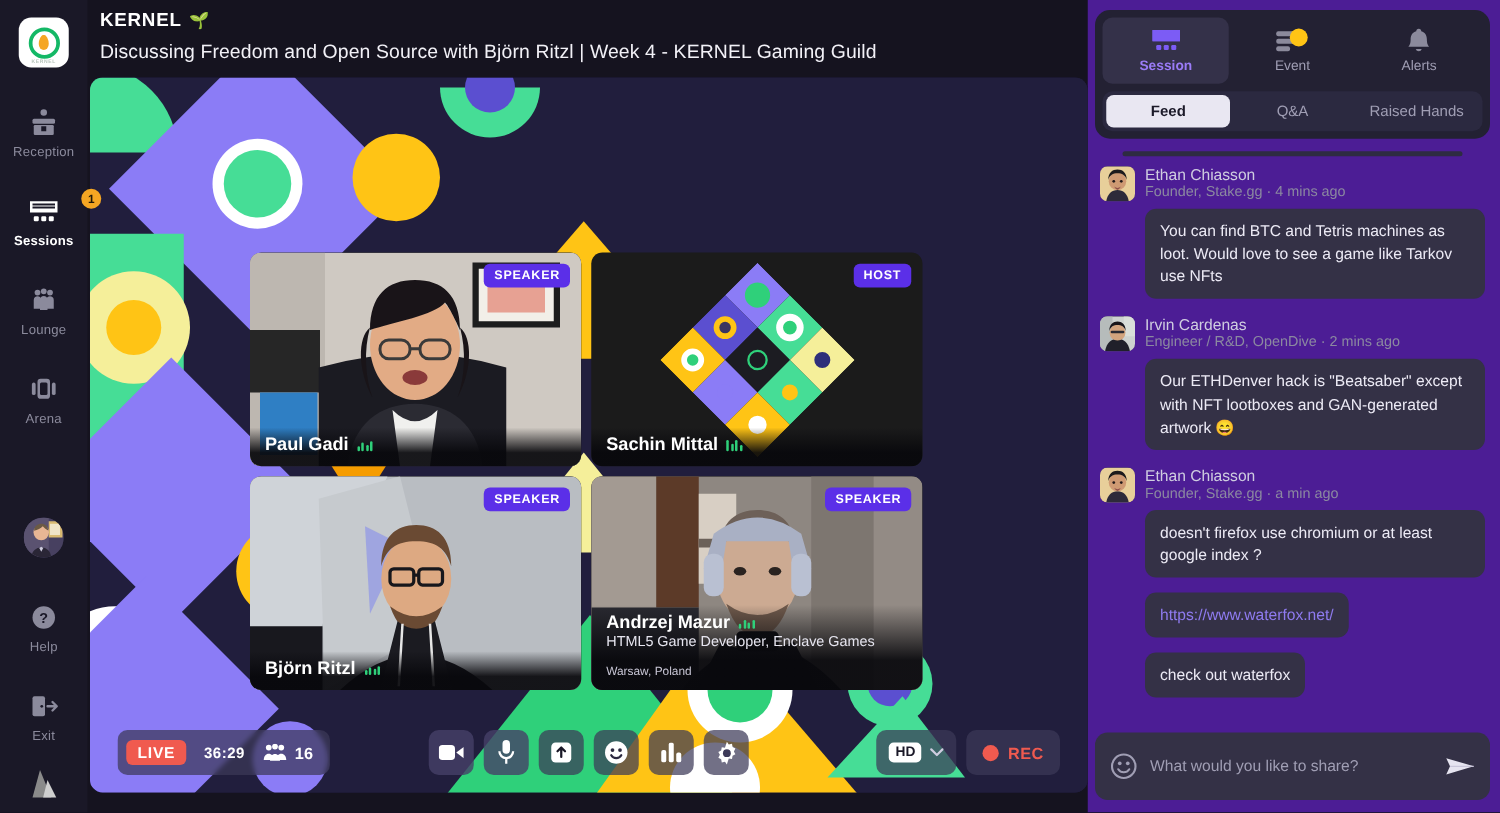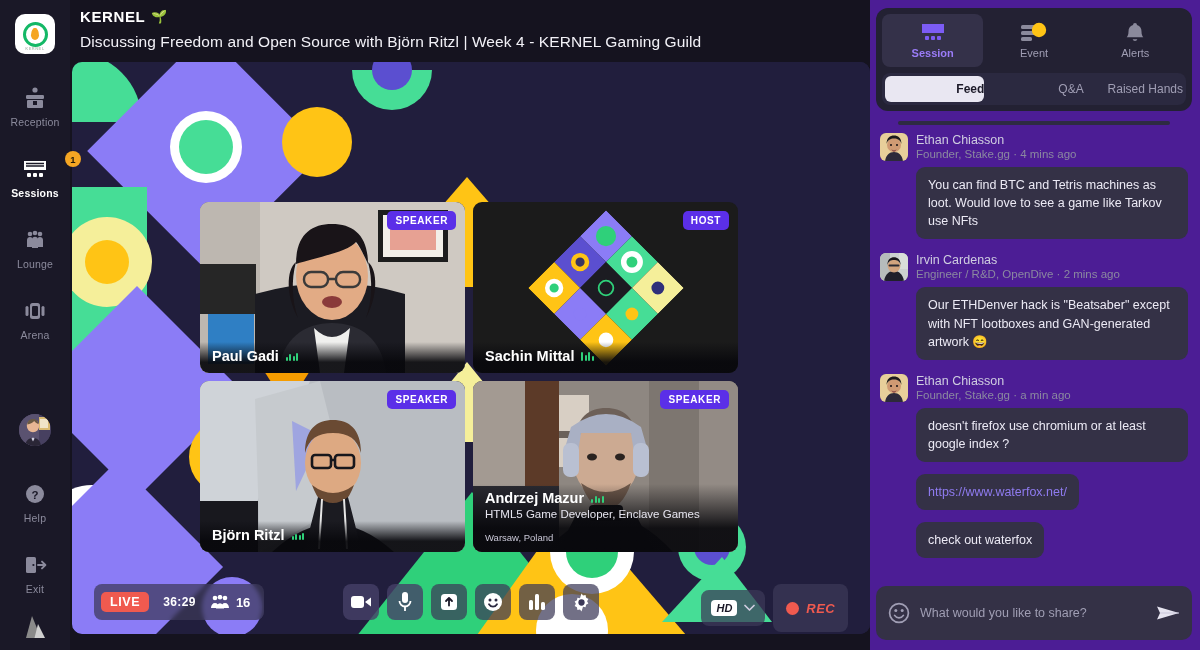--- a/index.html
+++ b/index.html
@@ -116,28 +116,28 @@
   .live { background:#f05a4f; color:#fff; font-size:12.5px; font-weight:700; letter-spacing:.6px; padding:3px 9px; border-radius:5px; }
   .timer { color:#fff; font-size:12px; font-weight:600; letter-spacing:.4px; }
   .viewers { display:flex; align-items:center; gap:6px; color:#fff; font-size:13px; font-weight:600; }
 
   .ctrl-center { position:absolute; left:50%; transform:translateX(-50%); top:0; display:flex; gap:8px; }
   .cbtn {
     width:36px;height:36px;border-radius:8px; background:rgba(60,57,88,.72);
     display:flex;align-items:center;justify-content:center; cursor:pointer;
   }
   .cbtn.on { background:rgba(70,64,104,.8); }
-  .ctrl-right { position:absolute; right:0; top:0; display:flex; gap:8px; align-items:center;font-style:italic; }
+  .ctrl-right { position:absolute; right:0; top:0; display:flex; gap:8px; align-items:flex-start; }
   .hdbtn {
     height:36px; border-radius:8px; background:rgba(60,57,88,.72);
     display:flex;align-items:center;gap:7px;padding:0 10px; cursor:pointer;
   }
   .hdtag { background:#fff; color:#1a1827; font-size:11px; font-weight:700; padding:2px 5px; border-radius:4px; }
   .recbtn {
-    height:48px; border-radius:8px; background:rgba(60,57,88,.72);
+    height:36px; border-radius:8px; background:rgba(60,57,88,.72);
     display:flex;align-items:center;gap:7px;padding:0 13px; cursor:pointer;
   }
   .recdot { width:13px;height:13px;border-radius:50%;background:#f05a4f; }
   .rectxt { color:#f05a4f; font-size:13px; font-weight:700; letter-spacing:.4px; }
 
   
   .panel {
     width: 330px; flex:0 0 330px; height:650px; background:#4c1d95;
     display:flex; flex-direction:column; padding: 8px 8px 10px 6px;
   }
@@ -147,21 +147,21 @@
     flex:1; padding:7px 0 8px; border-radius:8px; text-align:center; cursor:pointer;
   }
   .tab.active { background:#343149; }
   .tab .ticon { height:22px; display:flex;align-items:center;justify-content:center; }
   .tab .tlabel { font-size:11px; color:#a09eb4; margin-top:4px; }
   .tab.active .tlabel { color:#9b7cf8; font-weight:600; }
 
   .subtabs {
     display:flex; background:#2b2940; border-radius:8px; margin-top:6px; padding:3px;
   }
-  .subtab { flex:1; text-align:right; font-size:12px; color:#a09eb4; padding:6px 0; border-radius:6px; cursor:pointer; }
+  .subtab { flex:1; text-align:center; font-size:12px; color:#a09eb4; padding:6px 0; border-radius:6px; cursor:pointer; }
   .subtab.active { background:#e9e7f2; color:#1c1a29; font-weight:700; }
 
   .feed { flex:1; overflow:hidden; position:relative; padding: 6px 4px 0 4px; margin-top:4px; }
   .scrollnub { height:4px; width:88%; margin:0 auto 8px; border-radius:3px; background:#2e2b42; }
   .msg { display:flex; gap:8px; margin-bottom:14px; }
   .mavatar { width:28px;height:28px;border-radius:6px; overflow:hidden; flex:0 0 28px; background:#4b4460; position:relative; }
   .mbody { flex:1; min-width:0; }
   .mname { font-size:12.5px; color:#cfcde0; }
   .mmeta { font-size:11.5px; color:#8b89a0; margin-top:1px; }
   .bubble {

